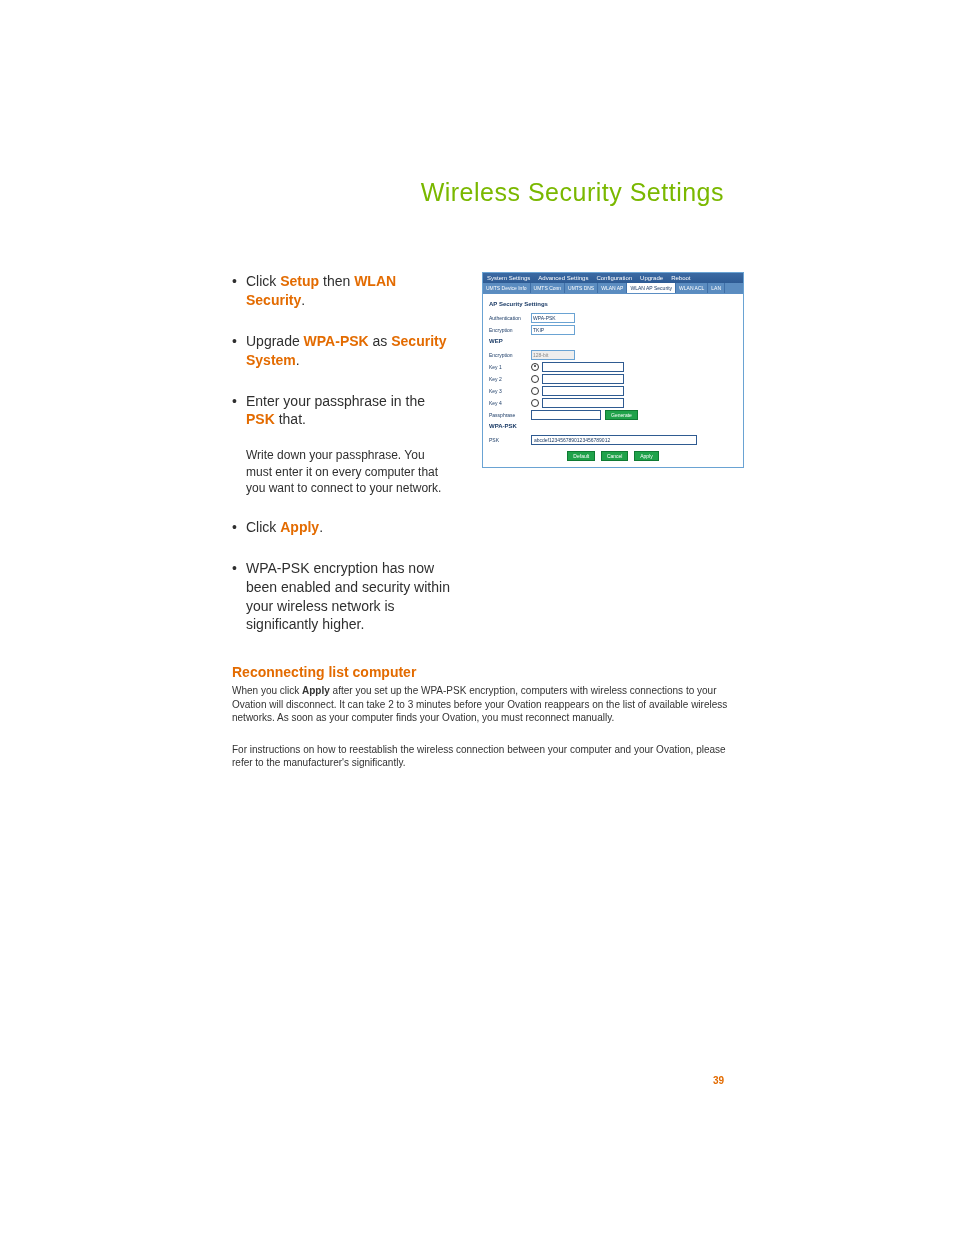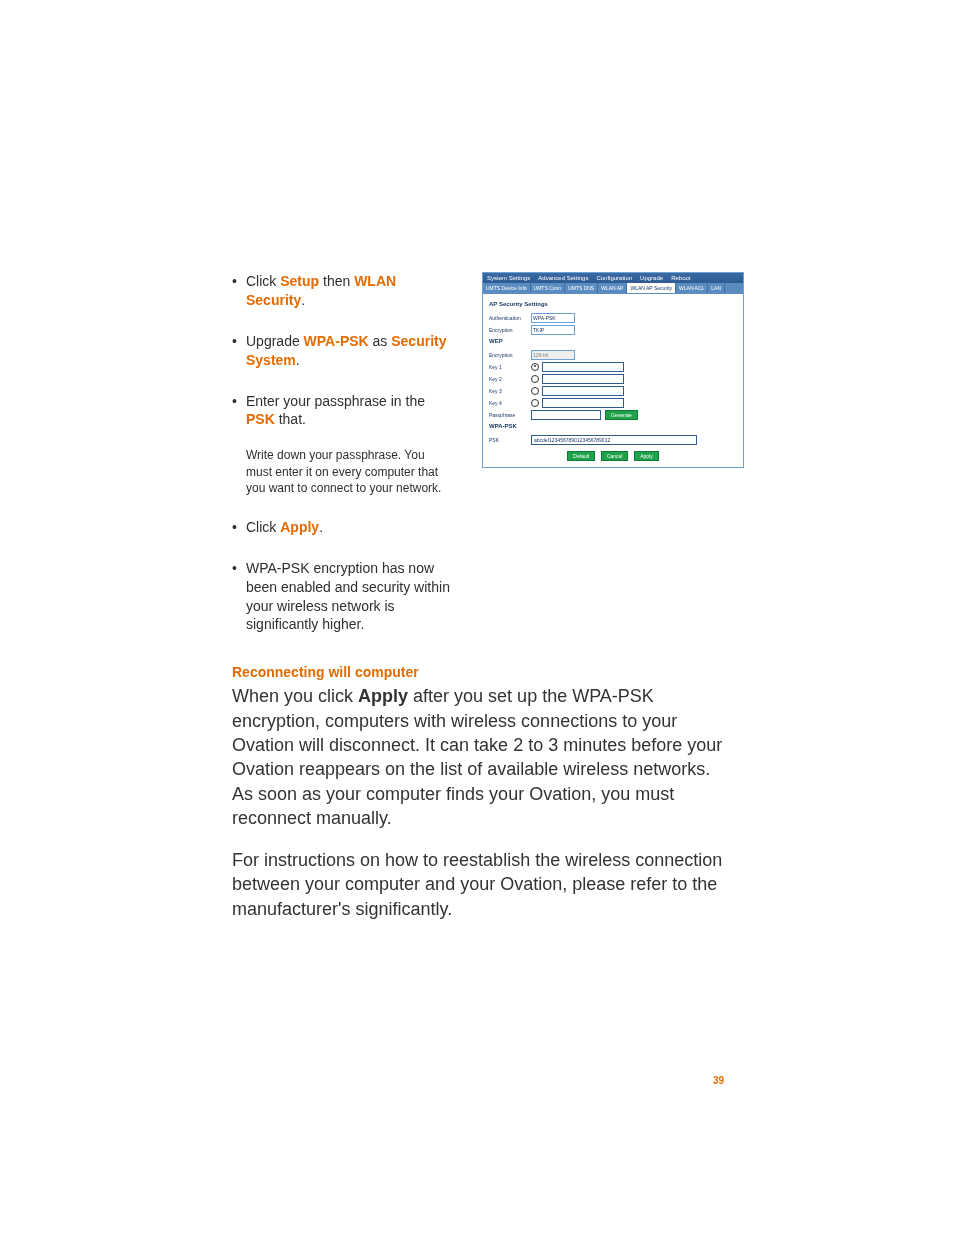--- a/index.html
+++ b/index.html
@@ -53,21 +53,21 @@
     line-height: 1.35;
   }
   .kw { color: #e36b00; font-weight: 600; }
   .heading-small {
     color: #e36b00;
     font-weight: 600;
     font-size: 14px;
     margin: 30px 0 4px 0;
   }
   .body-p {
-    font-size: 18px;
+    font-size: 10px;
     line-height: 1.35;
     margin: 0 0 18px 0;
   }
   .page-num {
     position: absolute;
     right: 230px;
     top: 1075px;
     color: #e36b00;
     font-weight: 700;
     font-size: 10px;
@@ -157,20 +157,21 @@
     display: inline-flex;
     align-items: center;
     background: #fff;
   }
 </style>
 </head>
 <body>
 
 <div class="page">
 
+  <div class="page-title">Wireless Security Settings</div>
 
   <div class="content">
     <div class="bullet-list">
 
       <div class="bullet-item">
         <div class="bullet-mark">•</div>
         <div class="bullet-text">
           <span>Click </span><span class="kw">Setup</span><span> then </span><span class="kw">WLAN Security</span><span>.</span>
         </div>
       </div>
@@ -198,21 +199,21 @@
         </div>
       </div>
 
       <div class="bullet-item">
         <div class="bullet-mark">•</div>
         <div class="bullet-text">WPA-PSK encryption has now been enabled and security within your wireless network is significantly higher.</div>
       </div>
 
     </div>
 
-    <div class="heading-small">Reconnecting will computer</div>
+    <div class="heading-small">Reconnecting list computer</div>
     <p class="body-p">
       <span>When you click </span><b>Apply</b><span> after you set up the WPA-PSK encryption, computers with wireless connections to your Ovation will disconnect. It can take 2 to 3 minutes before your Ovation reappears on the list of available wireless networks. As soon as your computer finds your Ovation, you must reconnect manually.</span>
     </p>
     <p class="body-p">For instructions on how to reestablish the wireless connection between your computer and your Ovation, please refer to the manufacturer's significantly.</p>
   </div>
 
   <div class="shot">
     <div class="shot-head">
       <span>System Settings</span>
       <span>Advanced Settings</span>

